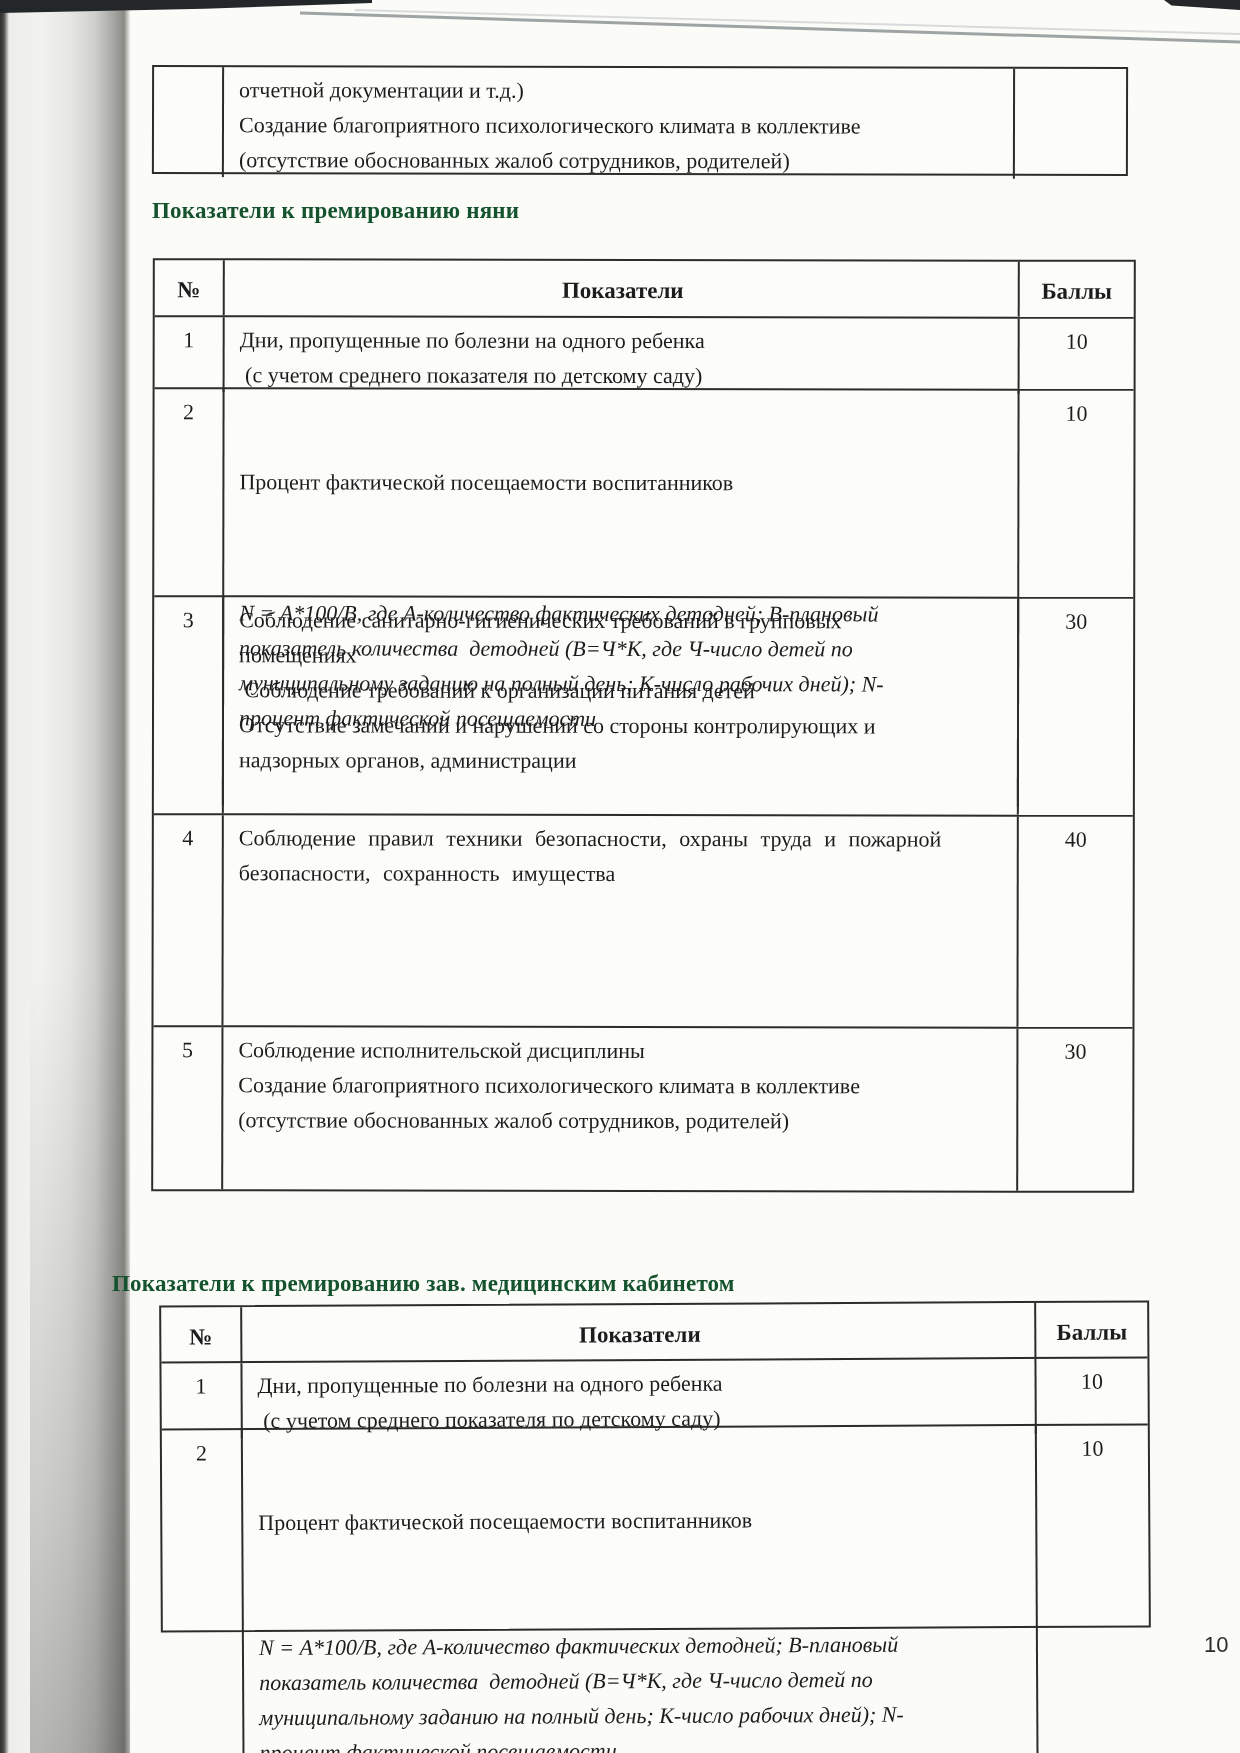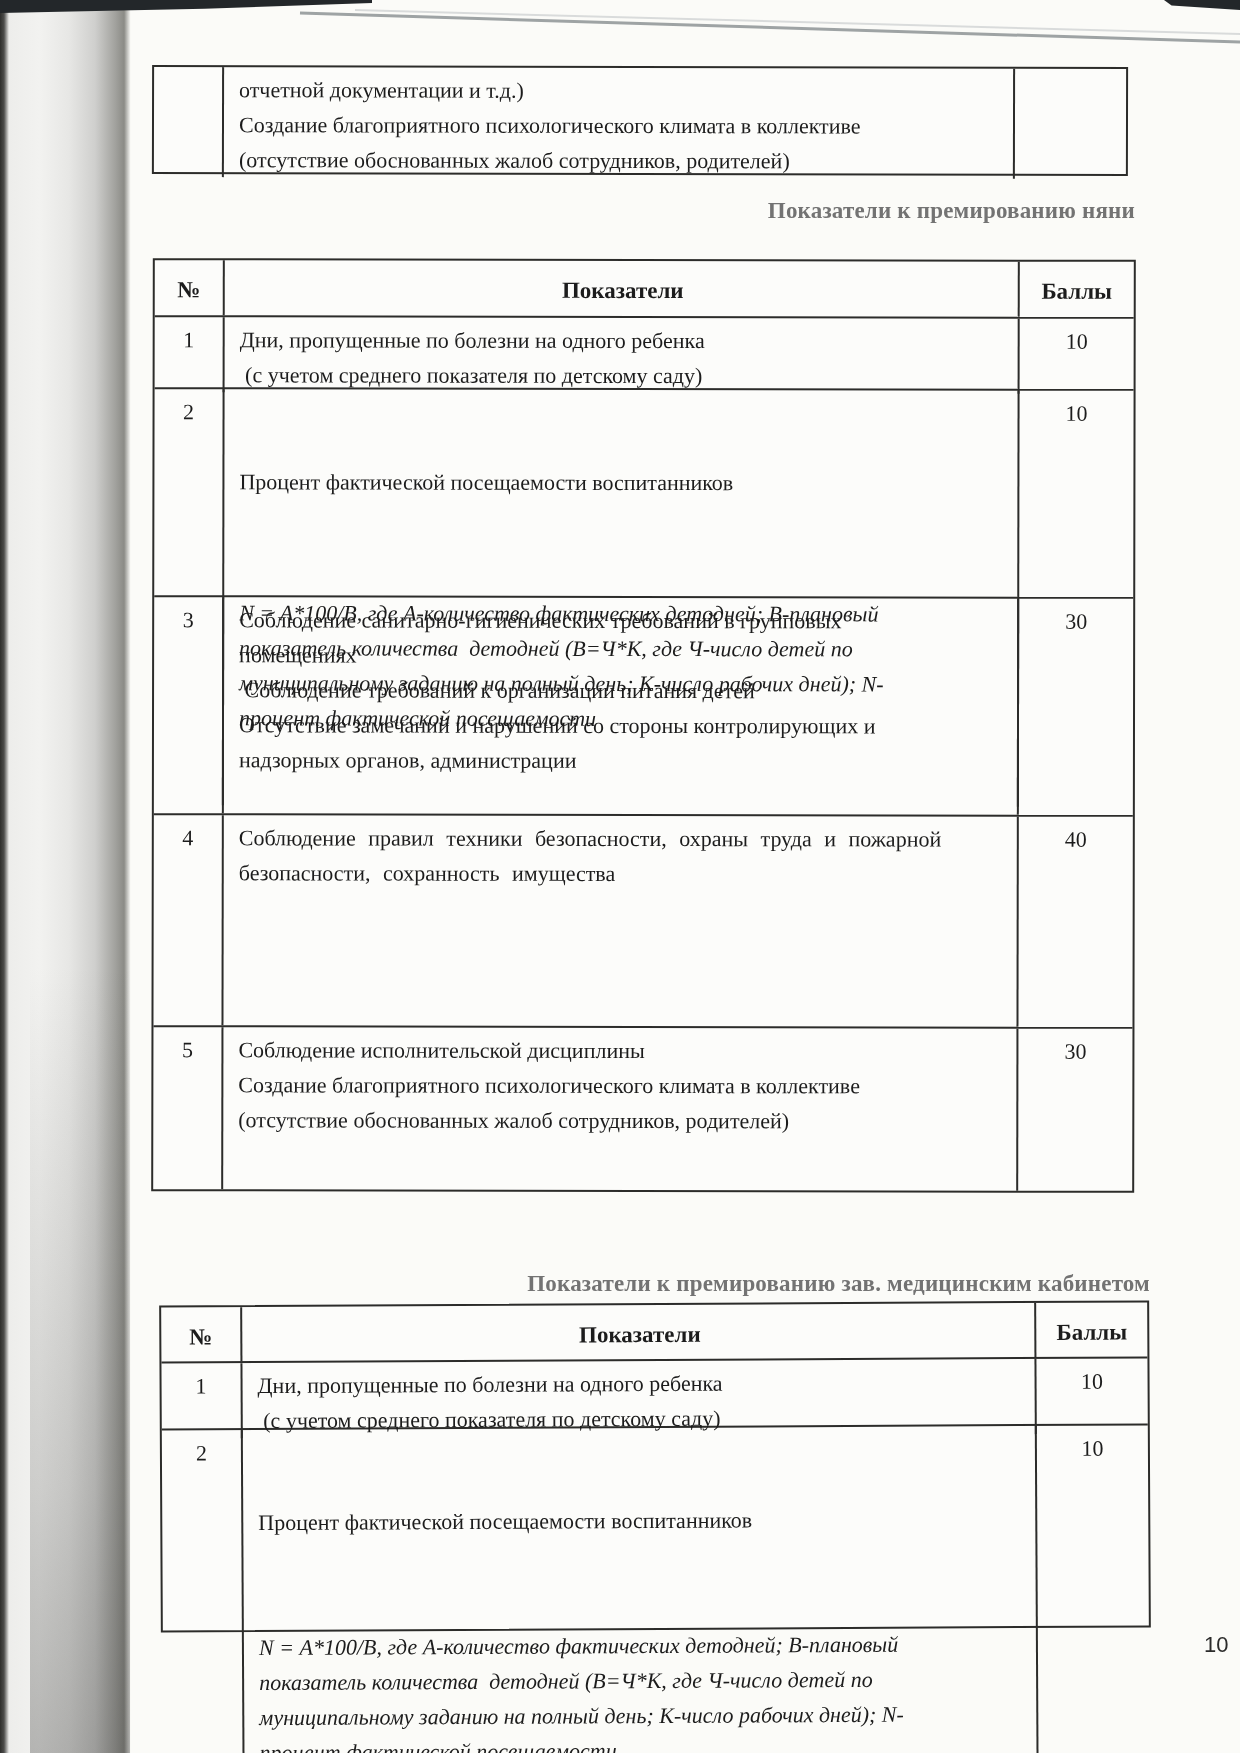--- a/index.html
+++ b/index.html
@@ -59,23 +59,23 @@
   .c-score { text-align:center; padding-top:5px; }
   .t-head .c-num, .t-head .c-text, .t-head .c-score {
     font-weight: bold; font-size: 23px; text-align:center; padding-top:12px;
     white-space: normal;
   }
   .formula { font-style: italic; white-space: pre-wrap; }
   .justify-wide { word-spacing: 7px; }
 
   .doc-title {
     position:absolute;
-    font-weight:bold; font-size:23px; text-align:right;
+    font-weight:bold; font-size:23px; text-align:left;
     letter-spacing: 0.2px;
-    color:#737373;
+    color:#14532d;
   }
 
   .page-number {
     position:absolute; left:1204px; top:1632px;
     font-family:"Liberation Sans","DejaVu Sans",sans-serif;
     font-size:22px; color:#2b2b2b;
   }
 
   
   #top-table { left:152px; top:66px; width:976px; height:109px; transform:rotate(0.12deg); }
@@ -94,21 +94,21 @@
 
   
   #table2 { left:160px; top:1303px; width:990px; height:327px; transform:rotate(-0.3deg); }
   #table2 .t-row { grid-template-columns: 81px 794px 1fr; }
   #t2-head { height:56px; }
   #t2-r1 { height:67px; }
   #t2-r2 { height:200px; }
   #t2-r2 .formula { margin-top:20px; }
 
   #title1 { left:152px; top:198px; width:983px; }
-  #title2 { left:120px; top:1271px; width:1030px; }
+  #title2 { left:112px; top:1271px; width:1030px; }
 </style>
 </head>
 <body>
 
 <div class="spine-shadow"></div>
 <div class="spine-shadow-bottom"></div>
 <div class="top-bar-left"></div>
 <div class="top-bar-right"></div>
 <svg class="top-scan-line" viewBox="0 0 1240 60">
   <line x1="300" y1="13" x2="1240" y2="42" stroke="#8e9496" stroke-width="3" opacity="0.85"></line>

